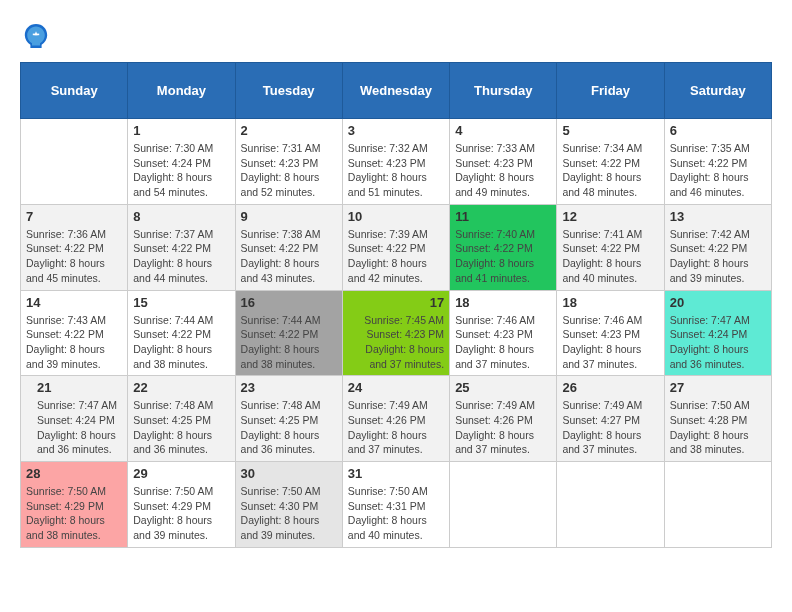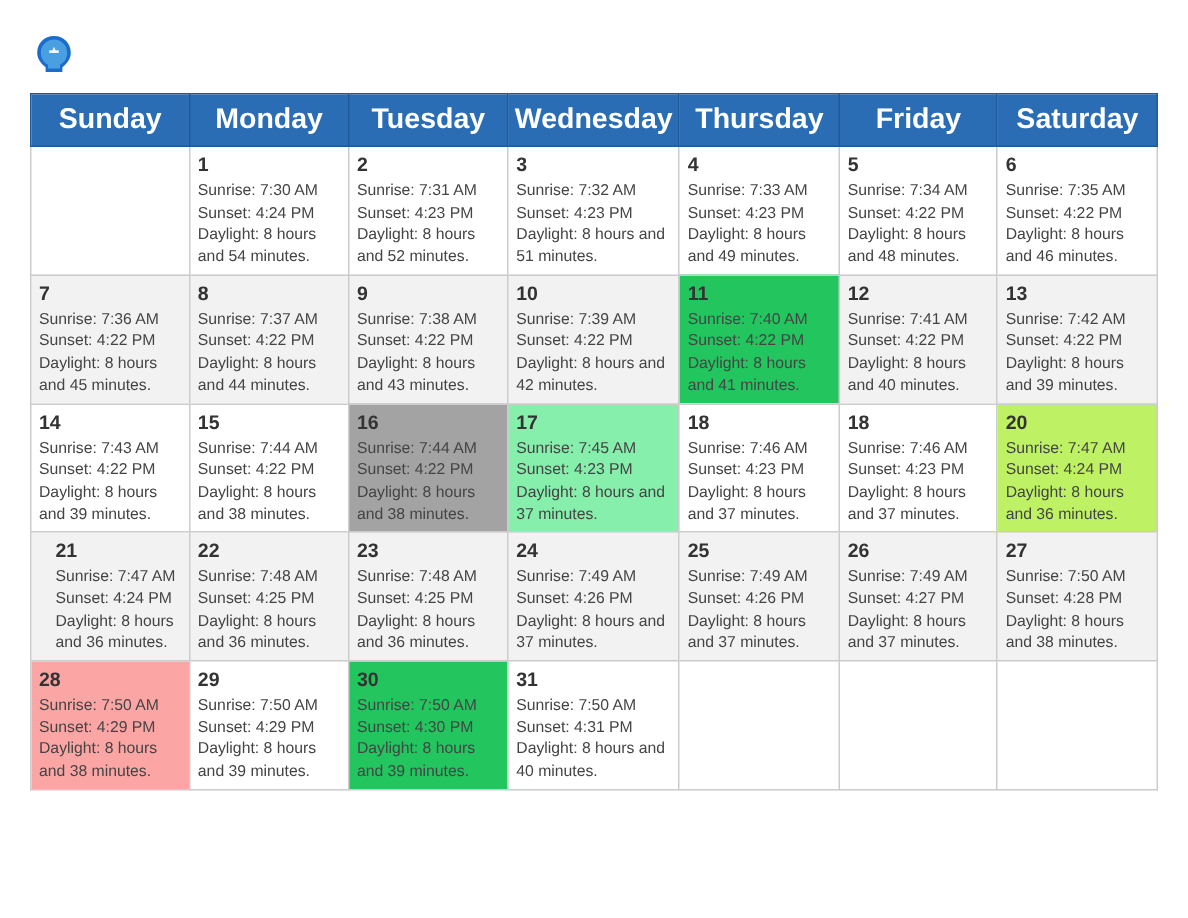--- a/index.html
+++ b/index.html
@@ -54,22 +54,22 @@
     }
     .calendar {
       width: 100%;
       border-collapse: collapse;
       border: 1px solid #ccc;
     }
     .calendar th {
       background-color: #2a6db5;
       color: white;
       text-align: center;
-      padding: 6px 4px;
-      font-size: 19px;
+      padding: 20px 4px;
+      font-size: 13px;
       border: 1px solid #1e5a9a;
     }
     .calendar td {
       vertical-align: top;
       border: 1px solid #ccc;
       padding: 4px 5px;
       width: calc(100% / 7);
       min-height: 80px;
       font-size: 11px;
       color: #333;
@@ -191,33 +191,33 @@
           <div class="day-info">Sunrise: 7:43 AM<br>Sunset: 4:22 PM<br>Daylight: 8 hours and 39 minutes.</div>
         </td>
         <td style="background-color: rgb(255, 255, 255);">
           <span class="day-number">15</span>
           <div class="day-info">Sunrise: 7:44 AM<br>Sunset: 4:22 PM<br>Daylight: 8 hours and 38 minutes.</div>
         </td>
         <td style="background-color: #a3a3a3;">
           <span class="day-number">16</span>
           <div class="day-info">Sunrise: 7:44 AM<br>Sunset: 4:22 PM<br>Daylight: 8 hours and 38 minutes.</div>
         </td>
-        <td style="background-color: #86efac;">
+        <td style="background-color: #84cc16; text-align: right;">
           <span class="day-number">17</span>
           <div class="day-info">Sunrise: 7:45 AM<br>Sunset: 4:23 PM<br>Daylight: 8 hours and 37 minutes.</div>
         </td>
         <td style="background-color: rgb(255, 255, 255);">
           <span class="day-number">18</span>
           <div class="day-info">Sunrise: 7:46 AM<br>Sunset: 4:23 PM<br>Daylight: 8 hours and 37 minutes.</div>
         </td>
         <td style="background-color: rgb(255, 255, 255);">
           <span class="day-number">18</span>
           <div class="day-info">Sunrise: 7:46 AM<br>Sunset: 4:23 PM<br>Daylight: 8 hours and 37 minutes.</div>
         </td>
-        <td style="background-color: #bef264;">
+        <td style="background-color: #5eead4;">
           <span class="day-number">20</span>
           <div class="day-info">Sunrise: 7:47 AM<br>Sunset: 4:24 PM<br>Daylight: 8 hours and 36 minutes.</div>
         </td>
       </tr>
       <tr>
         <td style="background-color: rgb(242, 242, 242); padding-left: 16px;">
           <span class="day-number">21</span>
           <div class="day-info">Sunrise: 7:47 AM<br>Sunset: 4:24 PM<br>Daylight: 8 hours and 36 minutes.</div>
         </td>
         <td style="background-color: rgb(242, 242, 242);">
@@ -247,21 +247,21 @@
       </tr>
       <tr>
         <td style="background-color: #fca5a5;">
           <span class="day-number">28</span>
           <div class="day-info">Sunrise: 7:50 AM<br>Sunset: 4:29 PM<br>Daylight: 8 hours and 38 minutes.</div>
         </td>
         <td style="background-color: rgb(255, 255, 255);">
           <span class="day-number">29</span>
           <div class="day-info">Sunrise: 7:50 AM<br>Sunset: 4:29 PM<br>Daylight: 8 hours and 39 minutes.</div>
         </td>
-        <td style="background-color: #22c55e;">
+        <td style="background-color: #e5e5e5;">
           <span class="day-number">30</span>
           <div class="day-info">Sunrise: 7:50 AM<br>Sunset: 4:30 PM<br>Daylight: 8 hours and 39 minutes.</div>
         </td>
         <td style="background-color: rgb(255, 255, 255);">
           <span class="day-number">31</span>
           <div class="day-info">Sunrise: 7:50 AM<br>Sunset: 4:31 PM<br>Daylight: 8 hours and 40 minutes.</div>
         </td>
         <td class="empty" style="background-color: rgb(255, 255, 255);"></td>
         <td class="empty" style="background-color: rgb(255, 255, 255);"></td>
         <td class="empty" style="background-color: rgb(255, 255, 255);"></td>

